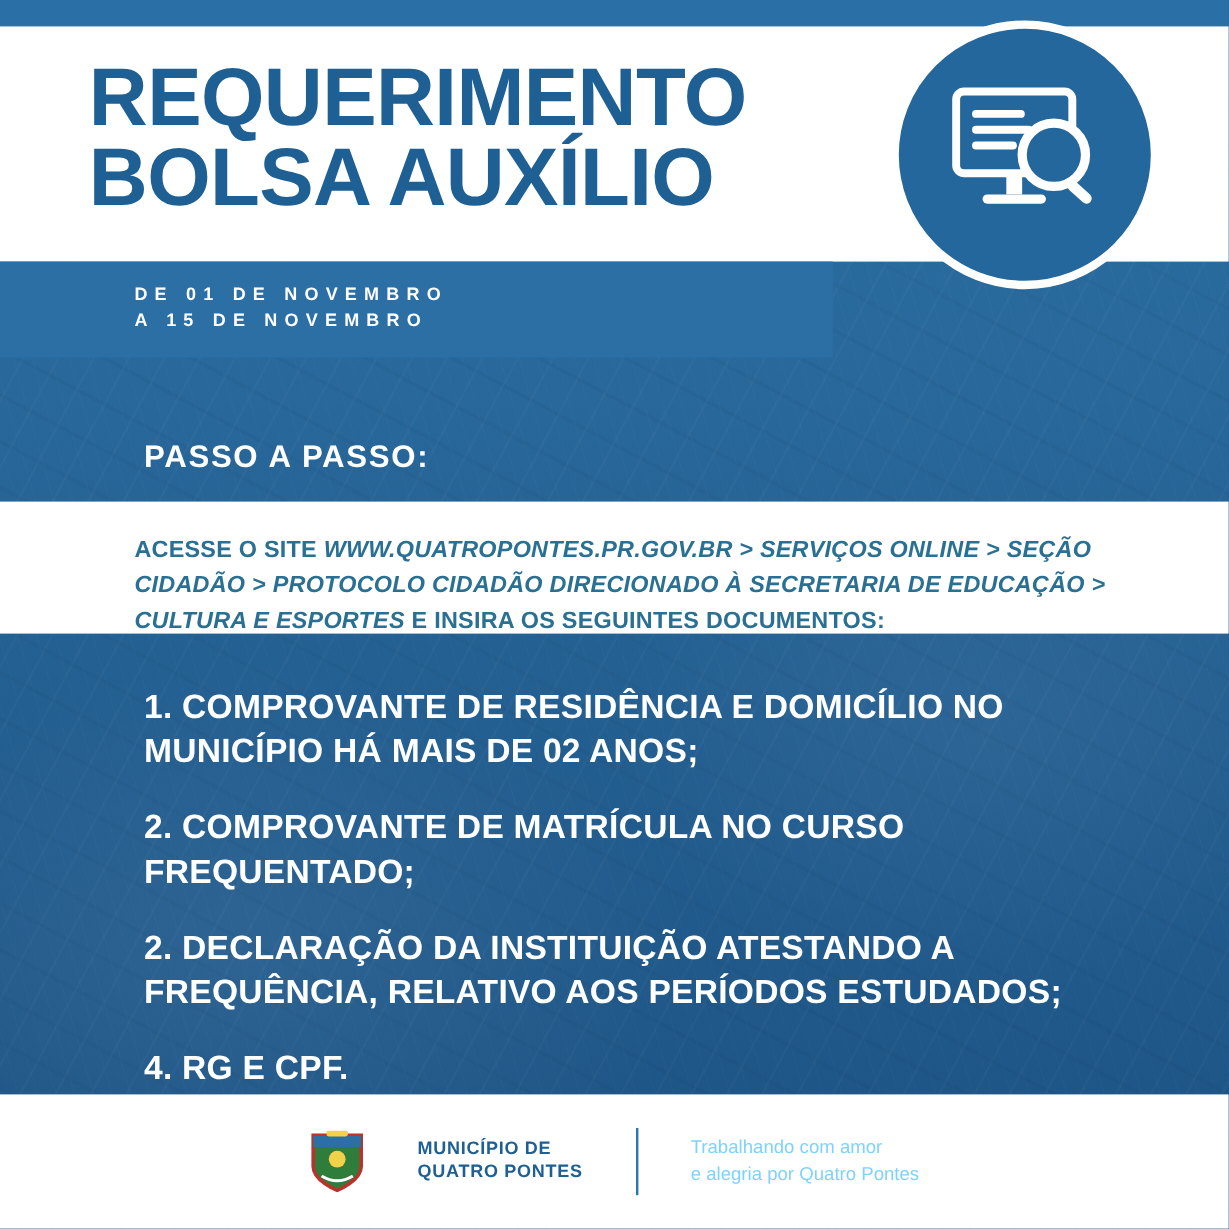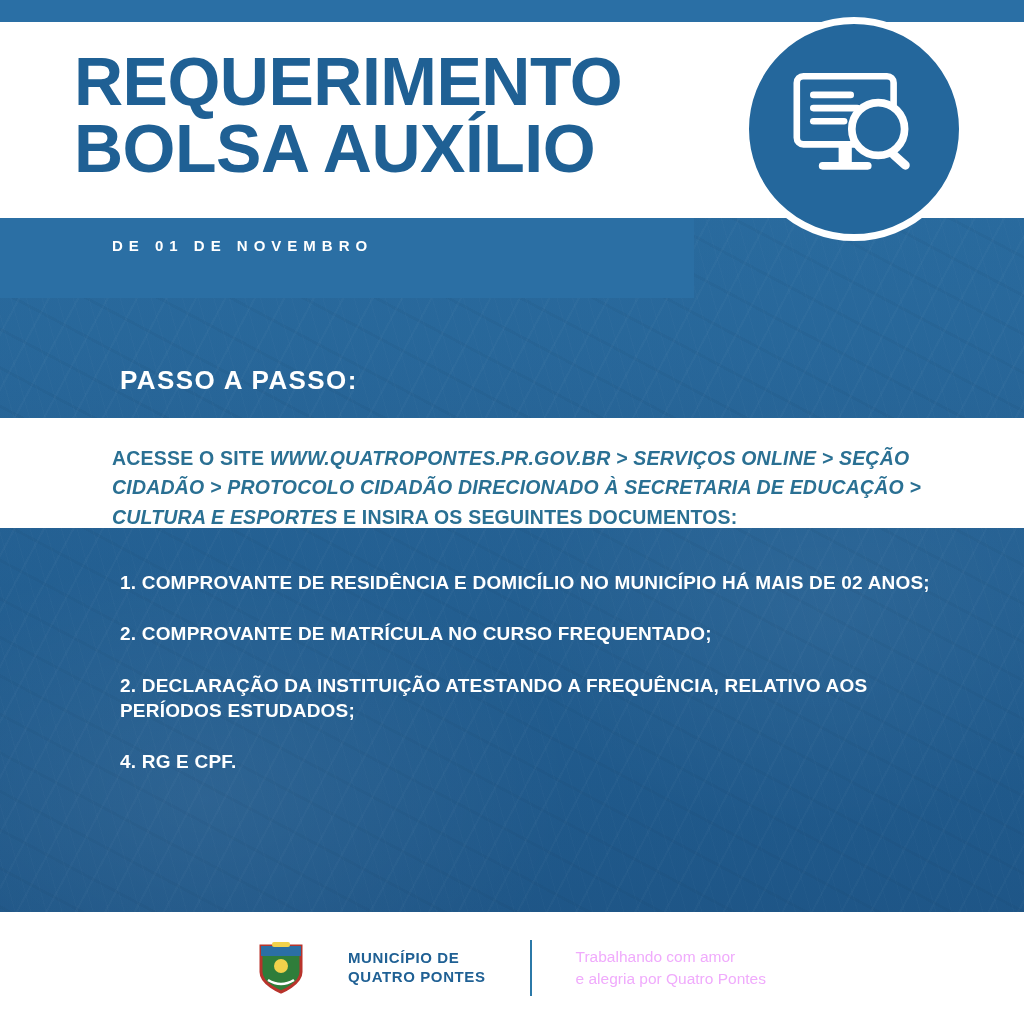--- a/index.html
+++ b/index.html
@@ -101,21 +101,21 @@
     letter-spacing:.2px;
   }
   .siteband .em { font-style:italic; }
 
   
   .list {
     position:absolute; left:120px; top:570px; width:810px;
   }
   .list .item {
     color:#ffffff;
-    font-size:19px;
+    font-size:28px;
     font-weight:bold;
     line-height:1.33;
     margin-bottom:26px;
     letter-spacing:.2px;
   }
 
   
   .footerband {
     position:absolute; left:0; bottom:0; width:100%; height:112px;
     background:#ffffff;
@@ -128,41 +128,42 @@
   .crest svg { width:46px; height:52px; display:block; }
   .muni {
     color:#1f6094;
     font-size:15px;
     font-weight:bold;
     line-height:1.25;
     letter-spacing:.6px;
   }
   .vdiv { width:2px; height:56px; background:#2b79a8; }
   .slogan {
-    color:#f0abfc;
+    color:#7dd3fc;
     font-size:15.5px;
     line-height:1.45;
   }
 </style>
 </head>
 <body>
 
 <div class="bg"></div>
 <div class="veil"></div>
 <div class="topstrip"></div>
 
 <div class="titleband"></div>
 <div class="title">
   <span>REQUERIMENTO</span>
   <span class="l2">BOLSA AUXÍLIO</span>
 </div>
 
 <div class="dateband">
   <div class="dtxt">
     <span>DE 01 DE NOVEMBRO</span><br>
+    <span>A 15 DE NOVEMBRO</span>
   </div>
 </div>
 
 <div class="circle">
   <svg viewBox="0 0 120 120" aria-hidden="true">
     <rect x="8" y="12" width="88" height="62" rx="6" fill="none" stroke="#ffffff" stroke-width="6"></rect>
     <rect x="20" y="26" width="40" height="6" rx="3" fill="#ffffff"></rect>
     <rect x="20" y="38" width="46" height="6" rx="3" fill="#ffffff"></rect>
     <rect x="20" y="50" width="34" height="6" rx="3" fill="#ffffff"></rect>
     <rect x="46" y="74" width="12" height="16" fill="#ffffff"></rect>

